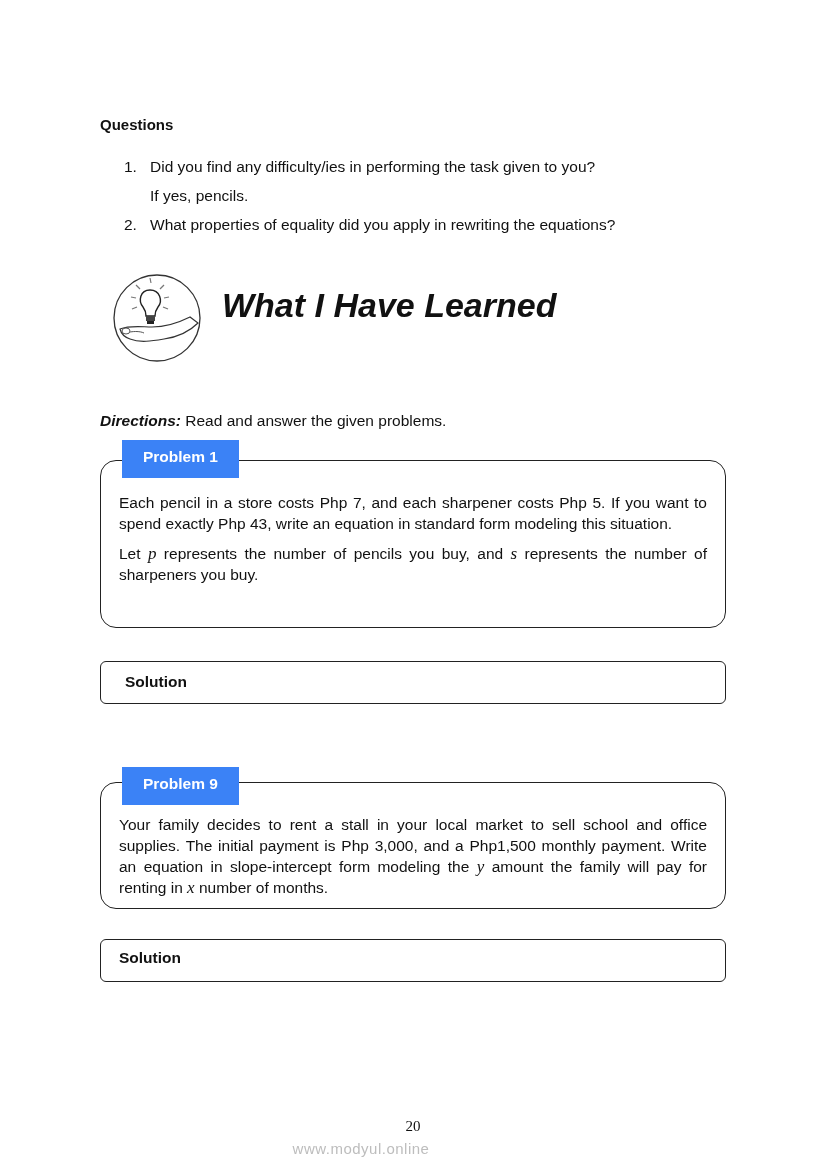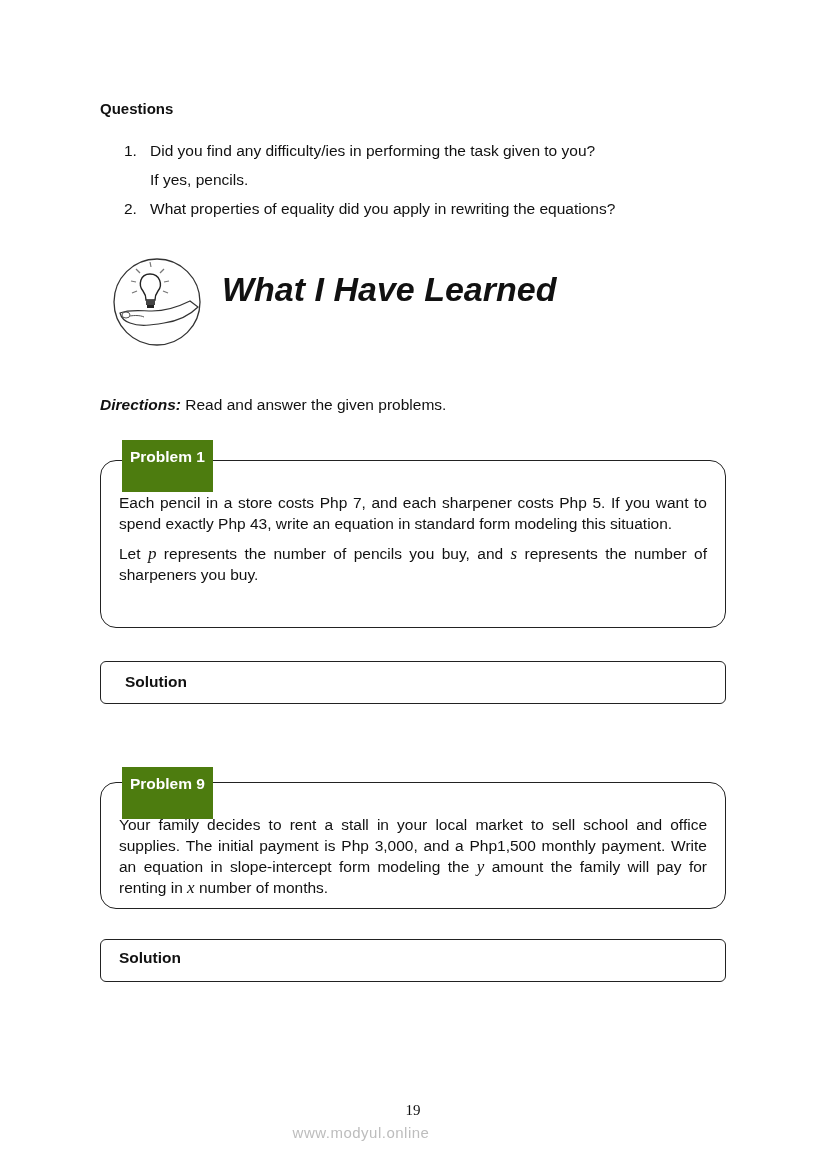--- a/index.html
+++ b/index.html
@@ -1,28 +1,28 @@
 <!DOCTYPE html>
 <html><head>
 <meta charset="utf-8">
 <style>
   html, body { margin: 0; padding: 0; background: #ffffff; }
   body { width: 826px; height: 1169px; position: relative; font-family: "Liberation Sans", sans-serif; color: #111; overflow: hidden; }
-  .abs { position: absolute; }
+  .abs { position: absolute; margin-top: 16px; }
   .q-heading { left: 100px; top: 100px; font-size: 15px; font-weight: bold; }
   .q-list { left: 124px; top: 136px; font-size: 15.5px; line-height: 29px; }
   .q-item { display: flex; }
   .q-num { width: 26px; }
   .q-text { }
   .section-icon { left: 112px; top: 257px; width: 90px; height: 90px; }
   .section-title { left: 222px; top: 270px; font-size: 34px; font-weight: bold; font-style: italic; }
   .directions { left: 100px; top: 396px; font-size: 15.5px; }
   .directions b { font-weight: bold; font-style: italic; }
   .box { position: absolute; border: 1.5px solid #222; border-radius: 16px; box-sizing: border-box; }
-  .tab { position: absolute; background: #4d7c0f; color: #fff; font-weight: bold; font-size: 15.5px; padding: 0 8px; height: 52px; line-height: 33px; box-sizing: border-box; }
+  .tab { position: absolute; background: #3b82f6; color: #fff; font-weight: bold; font-size: 15.5px; padding: 0 21px; height: 38px; line-height: 33px; box-sizing: border-box; }
   .box-text { position: absolute; font-size: 15.5px; line-height: 21px; text-align: justify; }
   .box-text p { margin: 0 0 9px 0; }
   .math { font-family: "Liberation Serif", serif; font-style: italic; font-size: 17px; }
   .sol { position: absolute; border: 1.5px solid #222; border-radius: 6px; box-sizing: border-box; }
   .sol-label { position: absolute; font-weight: bold; font-size: 15.5px; }
   .page-num { left: 0; width: 826px; top: 1102px; text-align: center; font-family: "Liberation Serif", serif; font-size: 15px; }
   .watermark { left: 0; width: 722px; top: 1124px; text-align: center; font-size: 15px; color: #bdbdbd; letter-spacing: 0.5px; }
 </style>
 </head>
 <body>
@@ -89,14 +89,14 @@
 <div class="tab" style="left:122px; top:767px;">Problem 9</div>
 <div class="box-text" style="left:119px; top:814px; width:588px;">
   <p>
     <span>Your family decides to rent a stall in your local market to sell school and office supplies. The initial payment is Php 3,000, and a Php1,500 monthly payment. Write an equation in slope-intercept form modeling the </span><span class="math">y</span><span> amount the family will pay for renting in </span><span class="math">x</span><span> number of months.</span>
   </p>
 </div>
 
 <div class="sol" style="left:100px; top:939px; width:626px; height:43px;"></div>
 <div class="sol-label" style="left:119px; top:949px;">Solution</div>
 
-<div class="abs page-num">19</div>
+<div class="abs page-num">20</div>
 <div class="abs watermark">www.modyul.online</div>
 
 </body></html>

